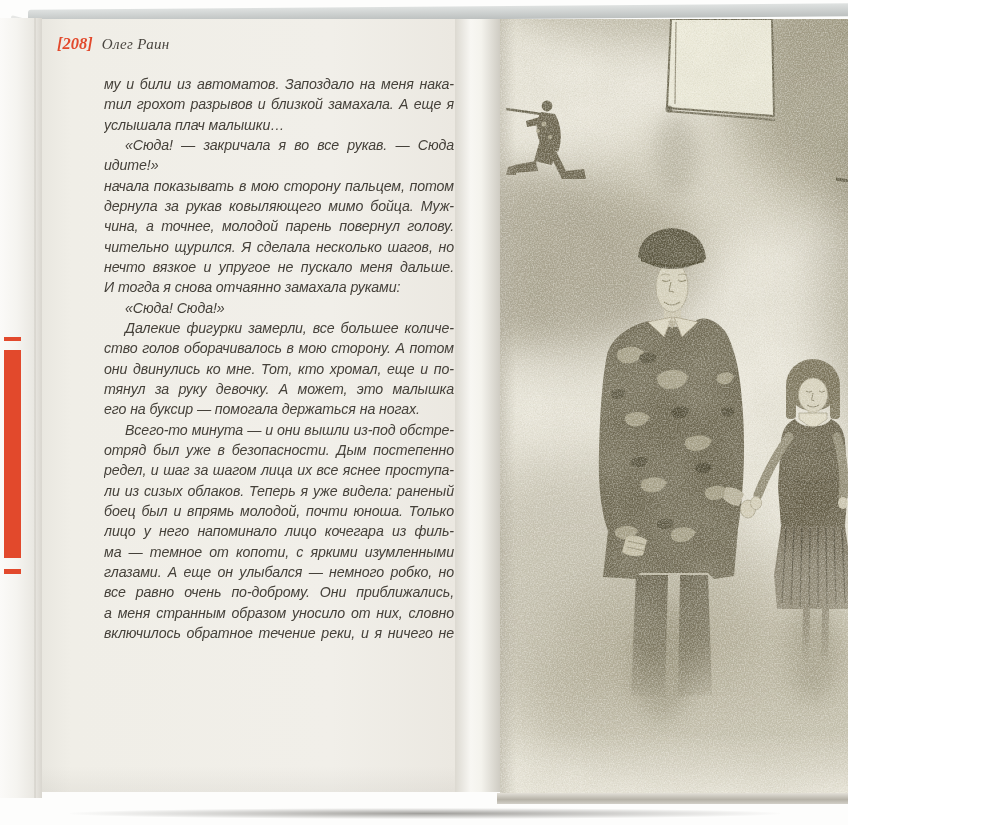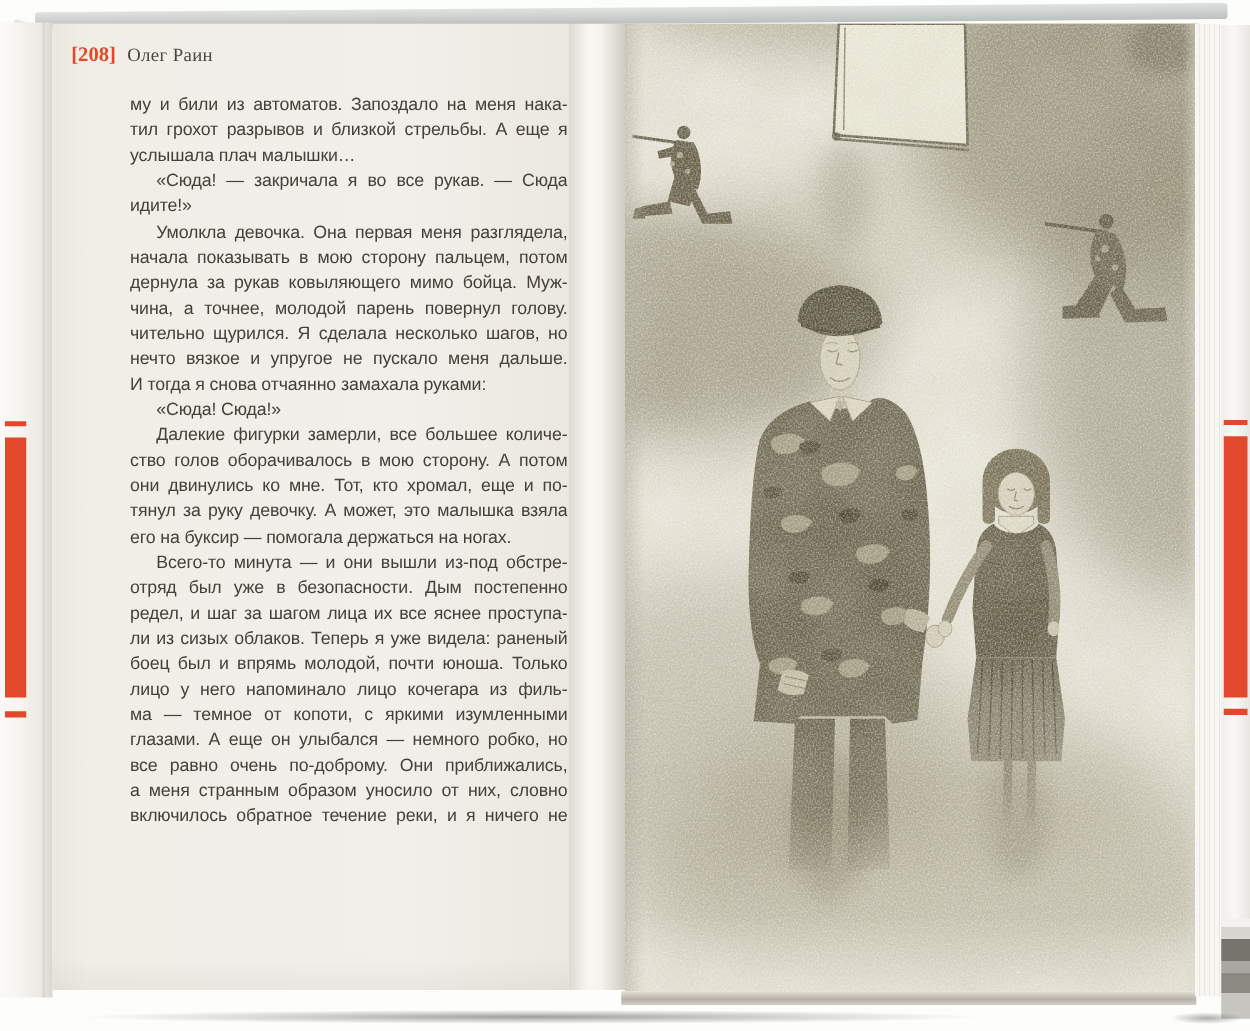--- a/index.html
+++ b/index.html
@@ -1,17 +1,17 @@
 <!DOCTYPE html>
 <html style="--accent-red: #e2492c; --paper: #f0eee7; --ink: #45413a; --illustration-olive: #8d8770; --cover-white: #f7f6f2; --top-edge-gray: #c6cac9;"><head>
 <meta charset="utf-8">
 <style>
   html,body{margin:0;padding:0;background:#ffffff;}
-  .photo{position:relative;width:1000px;height:825px;background:#fdfdfc;overflow:hidden;
-         font-family:"Liberation Sans",sans-serif;}
+  .photo{position:relative;width:848px;height:825px;background:#fdfdfc;overflow:hidden;
+         font-family:"Liberation Sans",sans-serif;font-style:italic;}
 
   
   .top-edge{position:absolute;left:28px;top:6px;width:954px;height:13px;border-radius:3px;
             background:linear-gradient(#dfe2e1,#bcc0bf);transform:rotate(-0.45deg);}
   .top-edge::before{content:"";position:absolute;left:-17px;top:9px;width:28px;height:24px;
             background:#e6e7e5;transform:skewY(16deg);border-radius:3px;}
 
   
   .cover-left{position:absolute;left:0;top:18px;width:42px;height:780px;
             background:linear-gradient(90deg,#fbfaf8 0,#f5f4f0 40%,#e9e7e1 82%,#d9d6cf 100%);}
@@ -76,25 +76,24 @@
     <div class="red-el block"></div>
     <div class="red-el thin2"></div>
   </div>
 
   <div class="page-left">
     <div class="header">
       <span class="pagenum">[208]</span><span class="author">Олег Раин</span>
     </div>
     <div class="textcol" id="text-lines">
         <div class="tline">му и били из автоматов. Запоздало на меня нака-</div>
-        <div class="tline">тил грохот разрывов и близкой стрельбы. А еще я</div>
+        <div class="tline">тил грохот разрывов и близкой замахала. А еще я</div>
         <div class="tline pend">услышала плач малышки…</div>
         <div class="tline ind">«Сюда! — закричала я во все рукав. — Сюда</div>
         <div class="tline pend">идите!»</div>
-        <div class="tline ind">Умолкла девочка. Она первая меня разглядела,</div>
         <div class="tline">начала показывать в мою сторону пальцем, потом</div>
         <div class="tline">дернула за рукав ковыляющего мимо бойца. Муж-</div>
         <div class="tline">чина, а точнее, молодой парень повернул голову.</div>
         <div class="tline">чительно щурился. Я сделала несколько шагов, но</div>
         <div class="tline">нечто вязкое и упругое не пускало меня дальше.</div>
         <div class="tline pend">И тогда я снова отчаянно замахала руками:</div>
         <div class="tline ind pend">«Сюда! Сюда!»</div>
         <div class="tline ind">Далекие фигурки замерли, все большее количе-</div>
         <div class="tline">ство голов оборачивалось в мою сторону. А потом</div>
         <div class="tline">они двинулись ко мне. Тот, кто хромал, еще и по-</div>

